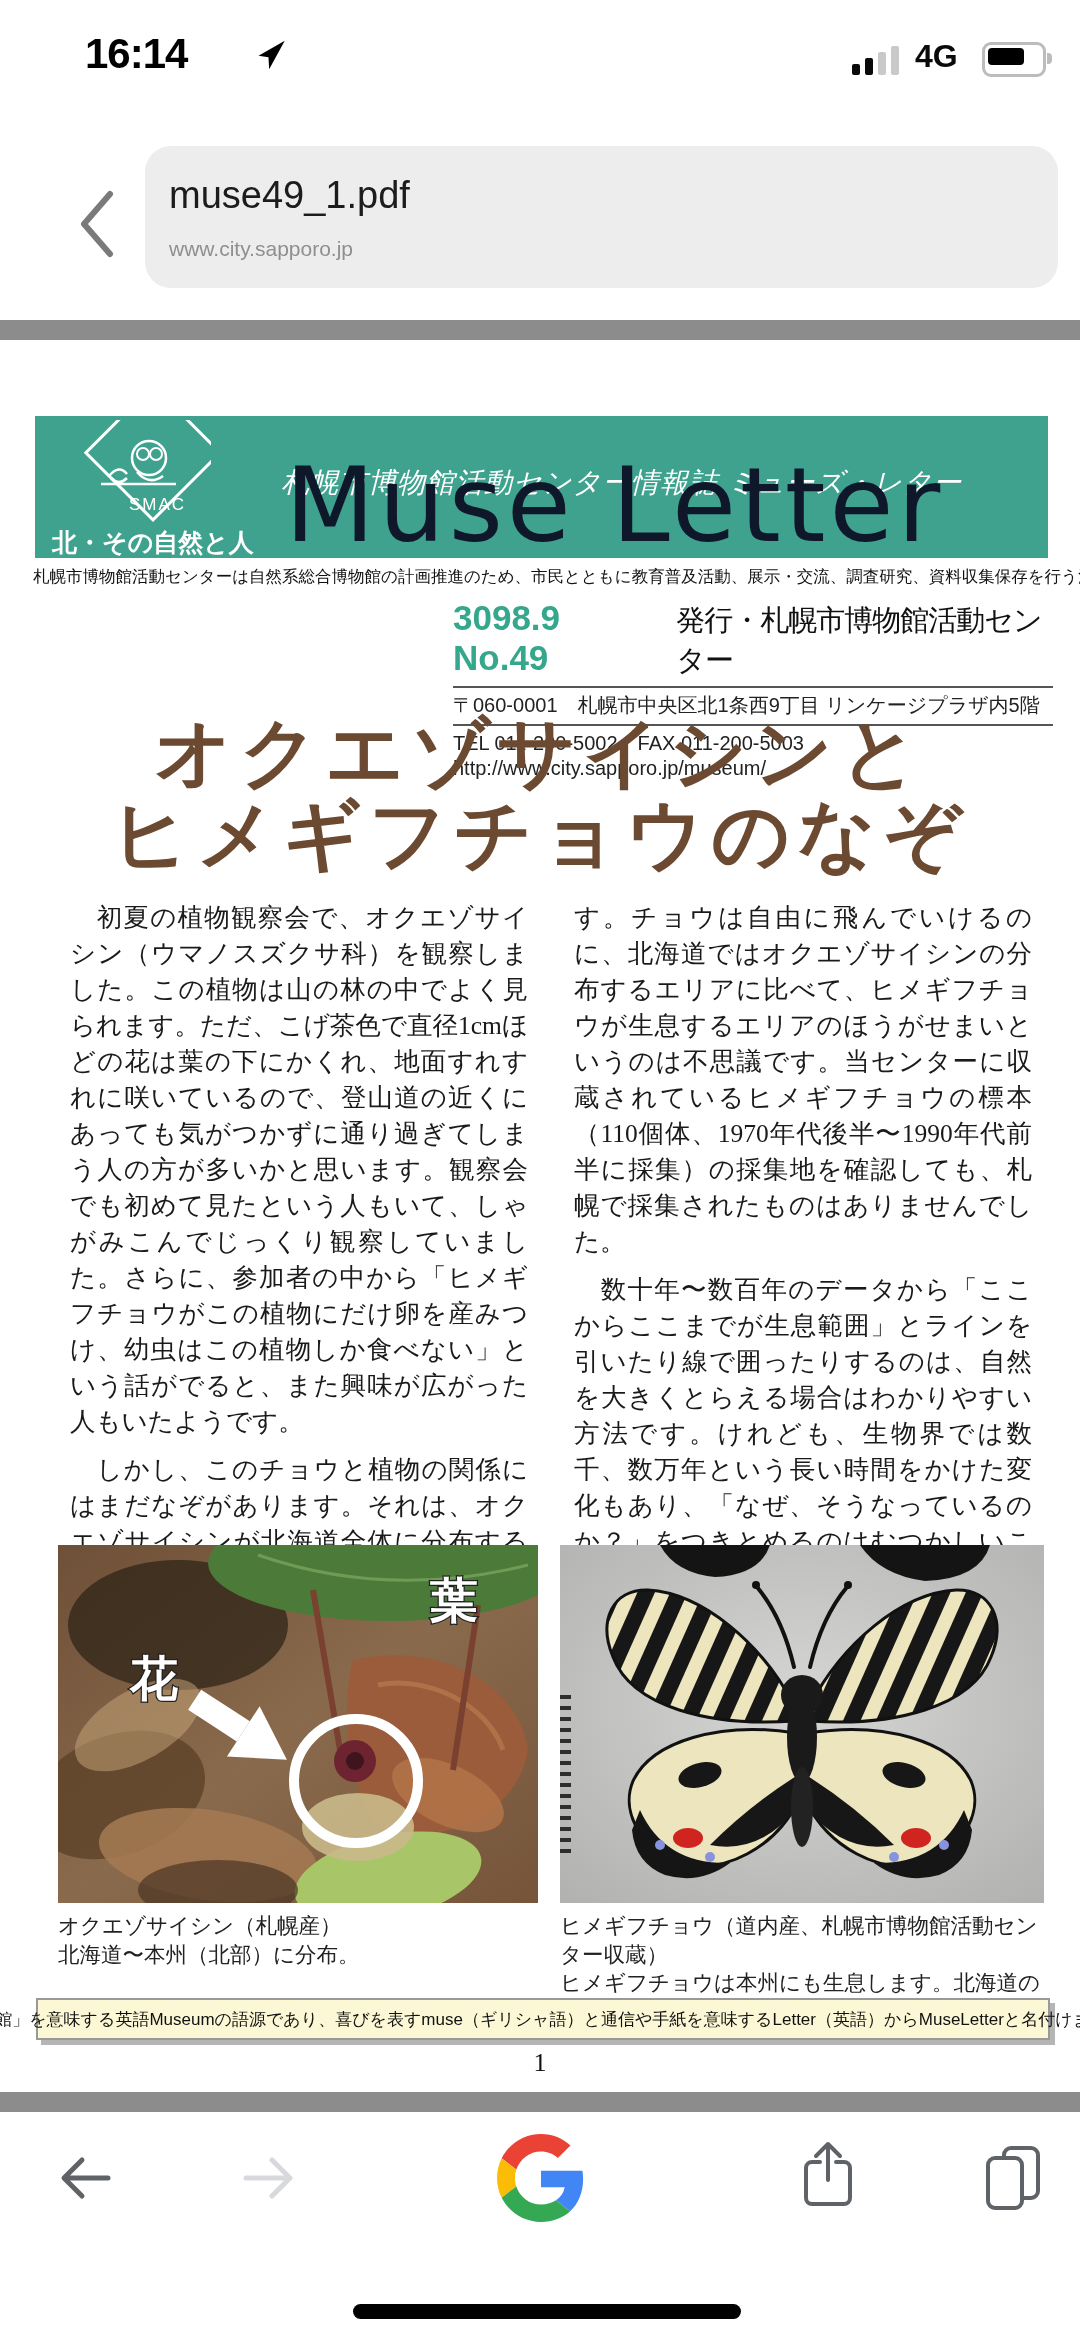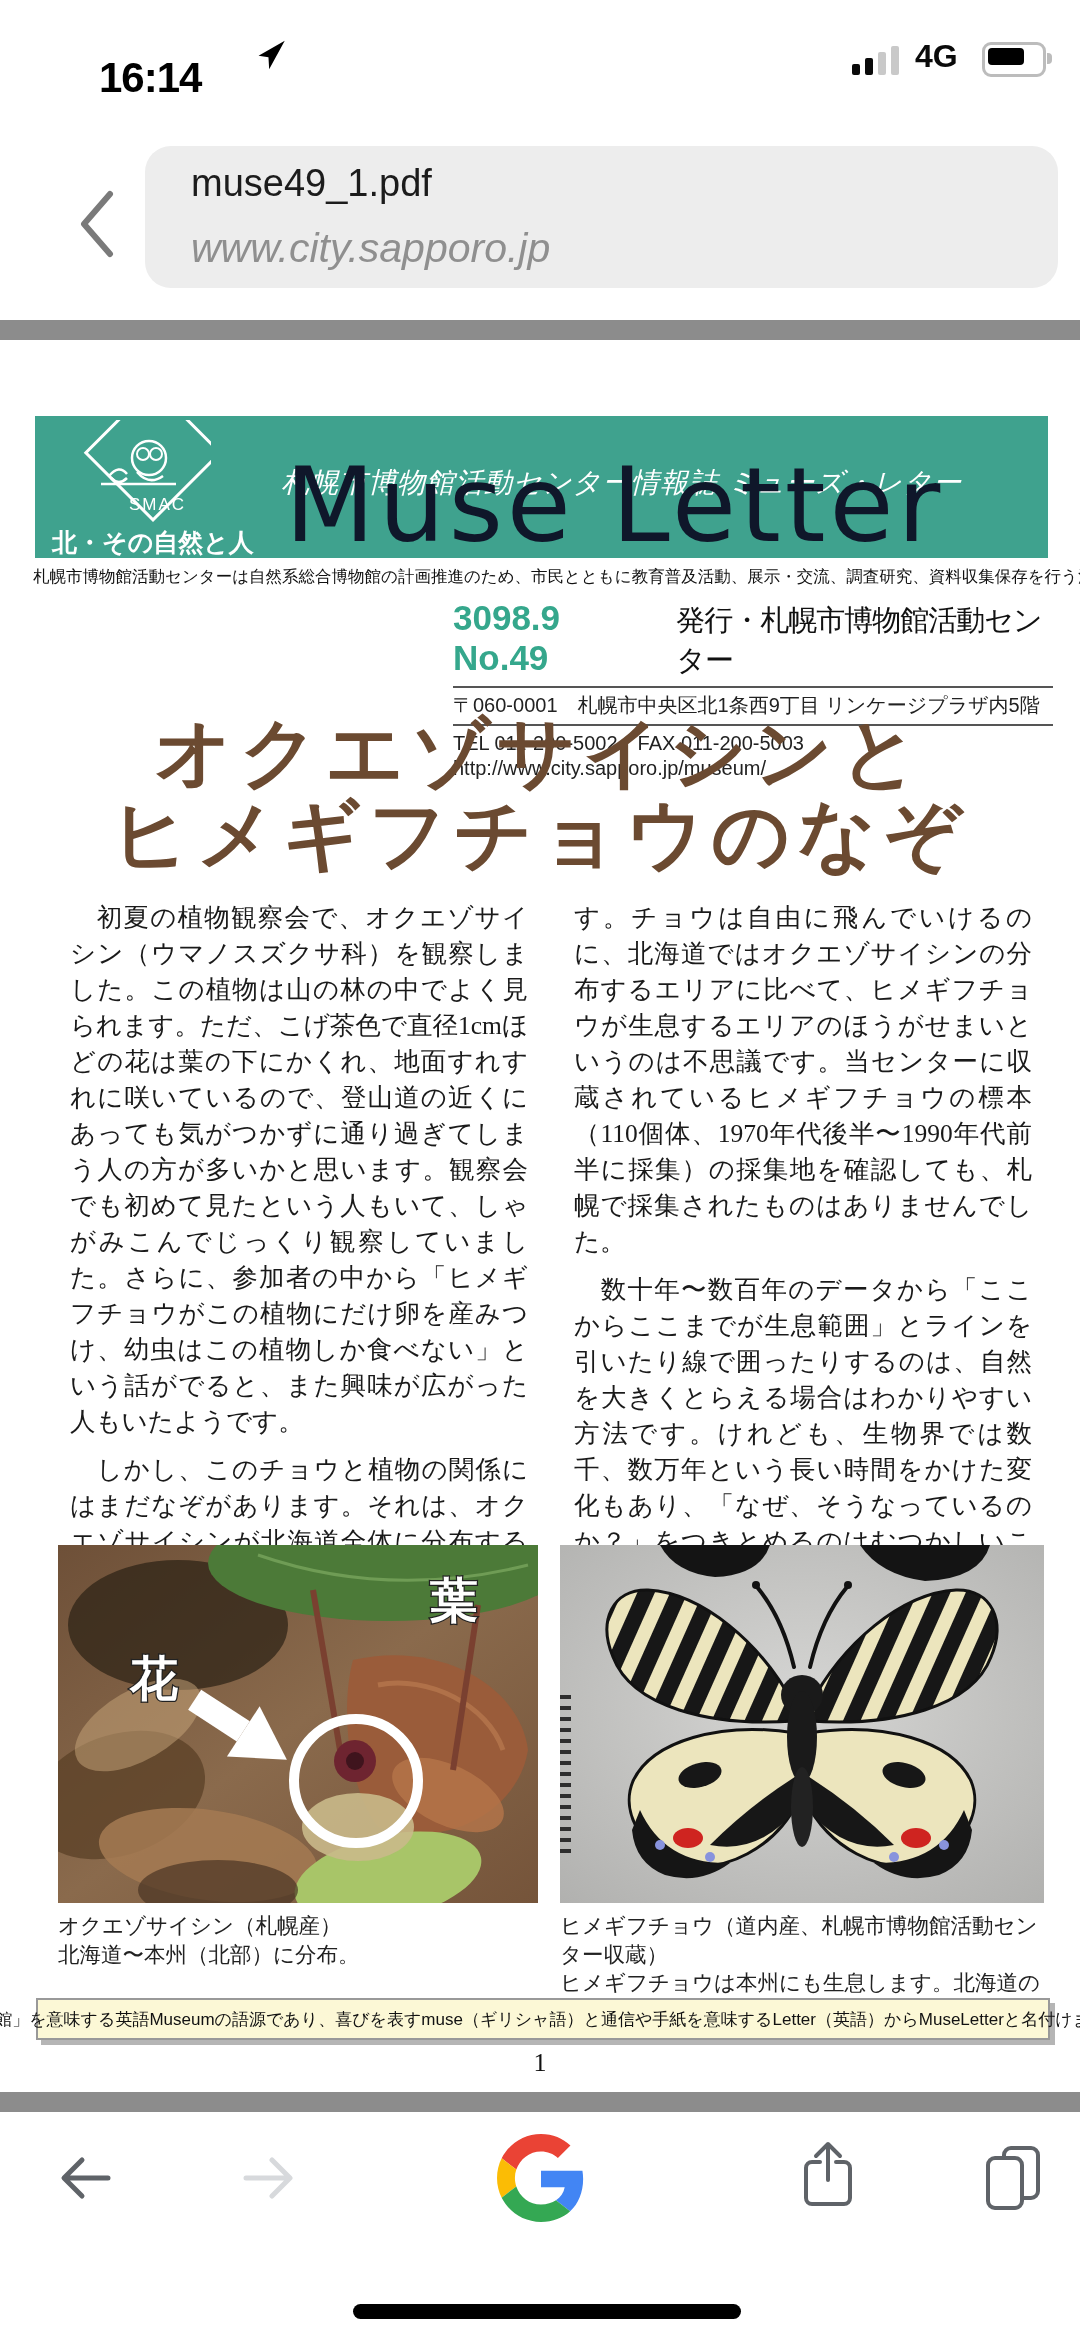--- a/index.html
+++ b/index.html
@@ -3,37 +3,37 @@
 <meta charset="utf-8">
 <style>
   html,body{margin:0;padding:0;}
   body{
     width:1080px;height:2338px;position:relative;background:#fff;
     font-family:"Liberation Sans",sans-serif;overflow:hidden;
     -webkit-font-smoothing:antialiased;
   }
   
   .status-bar{position:absolute;top:0;left:0;width:1080px;height:100px;background:#fff;}
-  .time{position:absolute;left:99px;top:30px;font-size:42px;font-weight:bold;color:#000;letter-spacing:-1px;margin-top:24px;}
+  .time{position:absolute;left:85px;top:30px;font-size:42px;font-weight:bold;color:#000;letter-spacing:-1px;}
   .loc-icon{position:absolute;left:255px;top:38px;}
   .sig{position:absolute;left:852px;top:46px;display:flex;align-items:flex-end;gap:5px;}
   .sig i{display:block;width:8px;border-radius:2px;background:#0a0a0a;}
   .sig i.dim{background:#c9c9c9;}
   .s1{height:11px}.s2{height:17px}.s3{height:23px}.s4{height:29px}
   .net{position:absolute;left:915px;top:38px;font-size:32px;font-weight:bold;color:#0a0a0a;}
   .batt{position:absolute;left:982px;top:42px;width:58px;height:29px;border:3px solid #bcbcbc;border-radius:9px;}
   .batt .fill{position:absolute;left:3px;top:3px;width:36px;height:17px;background:#000;border-radius:4px;}
   .batt .cap{position:absolute;right:-9px;top:8px;width:5px;height:11px;background:#bcbcbc;border-radius:0 4px 4px 0;}
   
   .browser-header{position:absolute;top:100px;left:0;width:1080px;height:220px;background:#fff;}
   .back-chevron{position:absolute;left:72px;top:88px;}
   .url-card{position:absolute;left:145px;top:46px;width:913px;height:142px;background:#ededed;border-radius:26px;
-    display:flex;flex-direction:column;justify-content:center;padding-left:46px;box-sizing:border-box;}
+    display:flex;flex-direction:column;justify-content:center;padding-left:24px;box-sizing:border-box;}
   .url-title{font-size:38px;color:#1c1c1c;}
-  .url-host{font-size:41px;color:#8f8f8f;margin-top:20px;font-style:italic;}
+  .url-host{font-size:21px;color:#8f8f8f;margin-top:20px;}
   .sep{position:absolute;left:0;width:1080px;height:20px;background:#8c8c8c;}
   .sep-top{top:320px;}
   .sep-bottom{top:2092px;}
   
   .pdf-page{position:absolute;top:340px;left:0;width:1080px;height:1752px;background:#fff;}
   .banner{position:absolute;top:76px;left:35px;width:1013px;height:142px;background:#3fa28e;}
   .banner-logo{position:absolute;left:36px;top:4px;width:140px;height:110px;}
   .logo-tagline{position:absolute;left:8px;top:110px;width:220px;text-align:center;color:#fff;font-weight:bold;font-size:25px;}
   .banner-sub{position:absolute;left:246px;top:8px;color:#fff;font-size:28px;font-style:italic;letter-spacing:1px;margin-top:40px;}
   .banner-title{position:absolute;left:250px;top:28px;color:#0f172a;font-size:104px;

